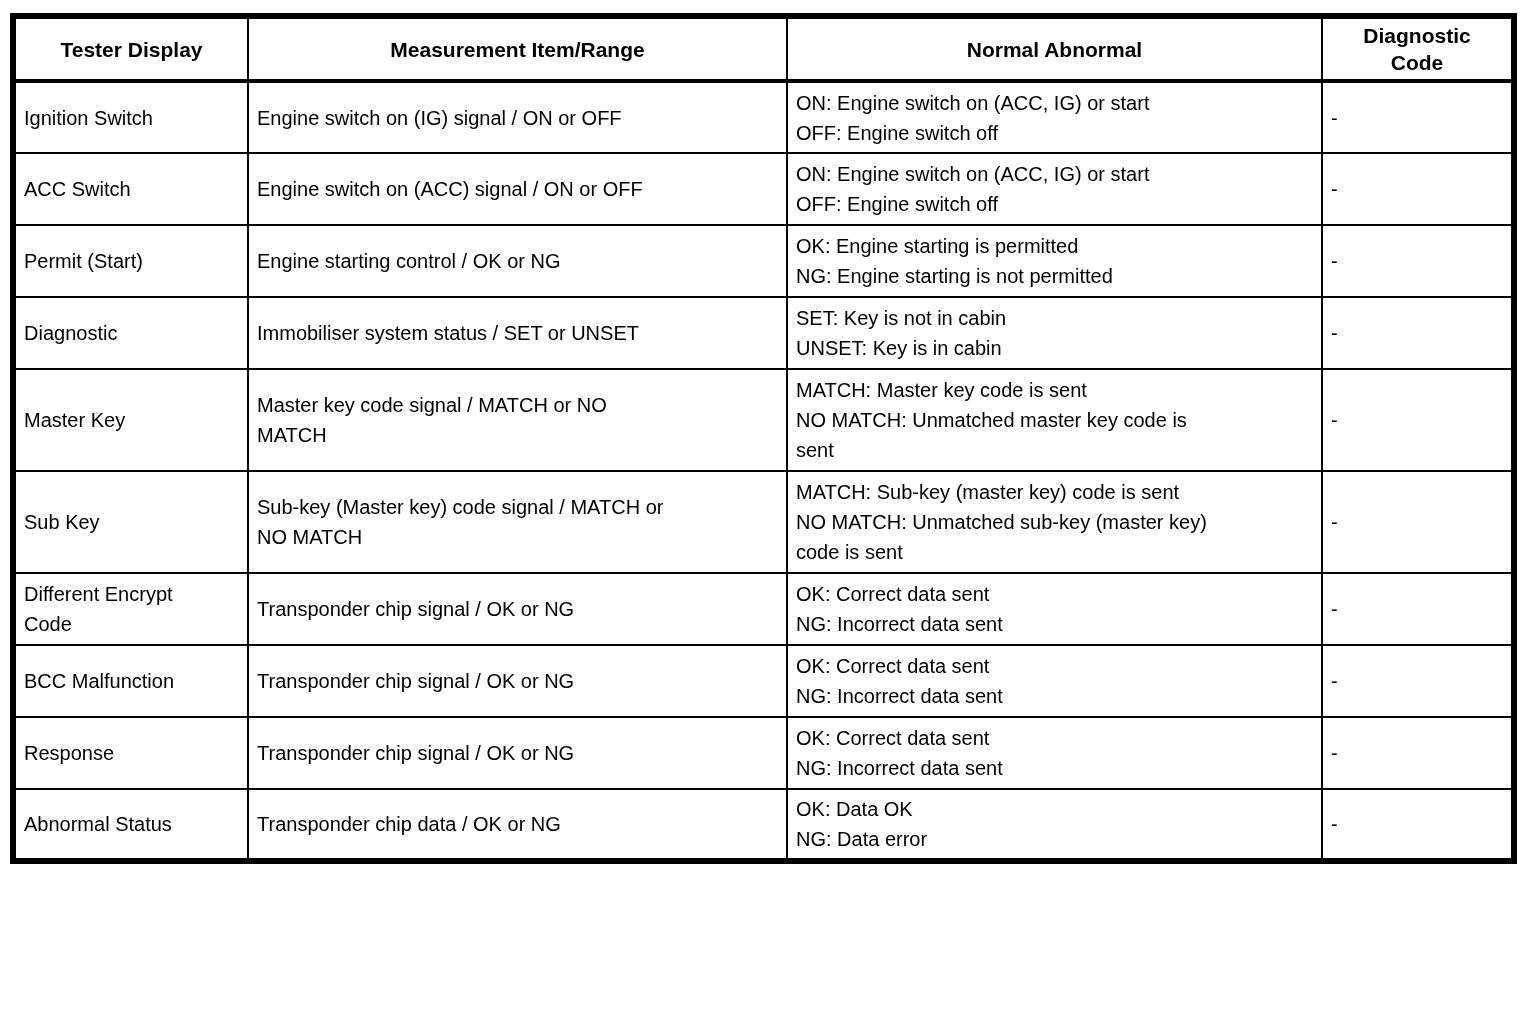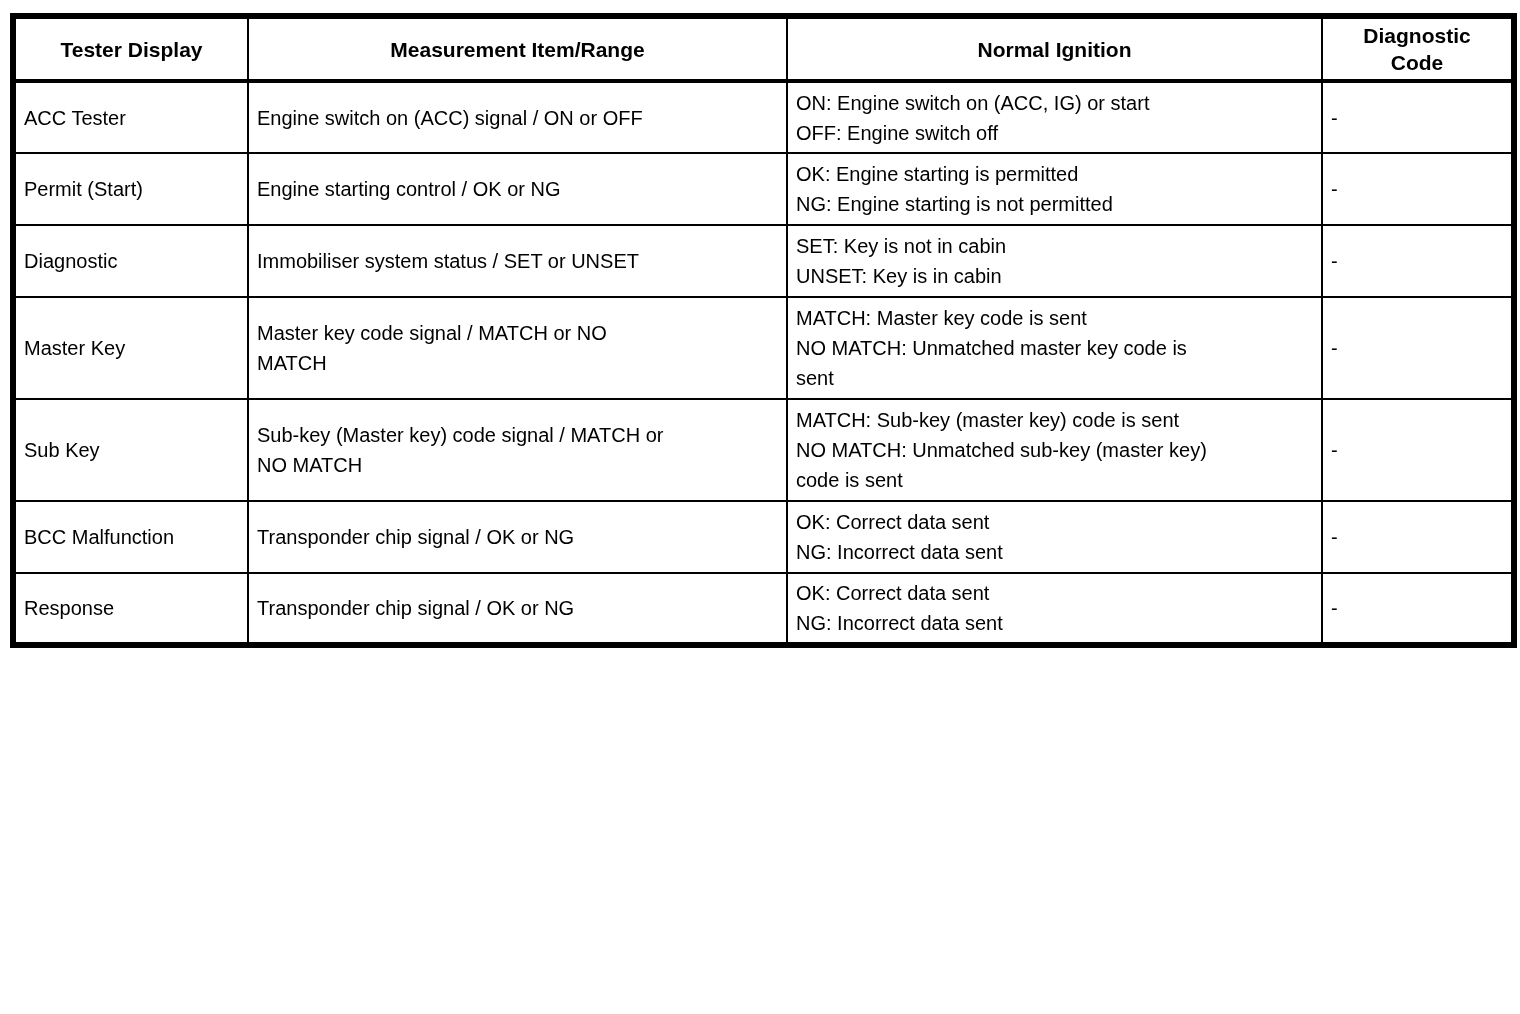--- a/index.html
+++ b/index.html
@@ -60,28 +60,35 @@
     <colgroup>
       <col style="width:235px">
       <col style="width:539px">
       <col style="width:535px">
       <col style="width:192px">
     </colgroup>
     <thead>
       <tr class="h-head">
         <th>Tester Display</th>
         <th>Measurement Item/Range</th>
-        <th>Normal Ignition</th>
+        <th>Normal Abnormal</th>
         <th>Diagnostic
 Code</th>
       </tr>
     </thead>
     <tbody>
       <tr class="h-std">
-        <td>ACC Tester</td>
+        <td>Ignition Switch</td>
+        <td>Engine switch on (IG) signal / ON or OFF</td>
+        <td>ON: Engine switch on (ACC, IG) or start
+OFF: Engine switch off</td>
+        <td>-</td>
+      </tr>
+      <tr class="h-std">
+        <td>ACC Switch</td>
         <td>Engine switch on (ACC) signal / ON or OFF</td>
         <td>ON: Engine switch on (ACC, IG) or start
 OFF: Engine switch off</td>
         <td>-</td>
       </tr>
       <tr class="h-std">
         <td>Permit (Start)</td>
         <td>Engine starting control / OK or NG</td>
         <td>OK: Engine starting is permitted
 NG: Engine starting is not permitted</td>
@@ -106,28 +113,43 @@
       <tr class="h-tall">
         <td>Sub Key</td>
         <td>Sub-key (Master key) code signal / MATCH or
 NO MATCH</td>
         <td>MATCH: Sub-key (master key) code is sent
 NO MATCH: Unmatched sub-key (master key)
 code is sent</td>
         <td>-</td>
       </tr>
       <tr class="h-std">
+        <td>Different Encrypt
+Code</td>
+        <td>Transponder chip signal / OK or NG</td>
+        <td>OK: Correct data sent
+NG: Incorrect data sent</td>
+        <td>-</td>
+      </tr>
+      <tr class="h-std">
         <td>BCC Malfunction</td>
         <td>Transponder chip signal / OK or NG</td>
         <td>OK: Correct data sent
 NG: Incorrect data sent</td>
         <td>-</td>
       </tr>
       <tr class="h-std">
         <td>Response</td>
         <td>Transponder chip signal / OK or NG</td>
         <td>OK: Correct data sent
 NG: Incorrect data sent</td>
         <td>-</td>
       </tr>
+      <tr class="h-std">
+        <td>Abnormal Status</td>
+        <td>Transponder chip data / OK or NG</td>
+        <td>OK: Data OK
+NG: Data error</td>
+        <td>-</td>
+      </tr>
     </tbody>
   </table>
 </div>
 
 </body></html>

